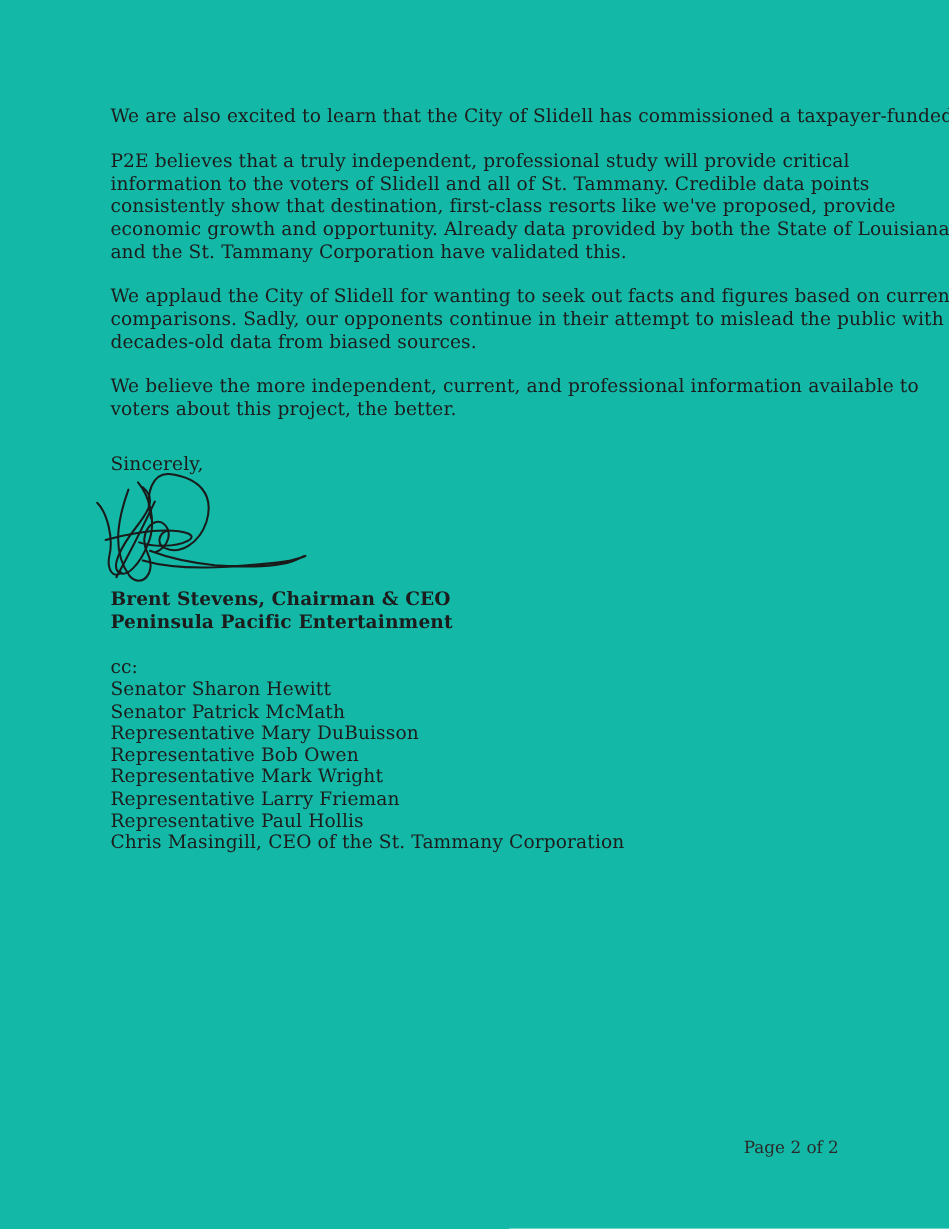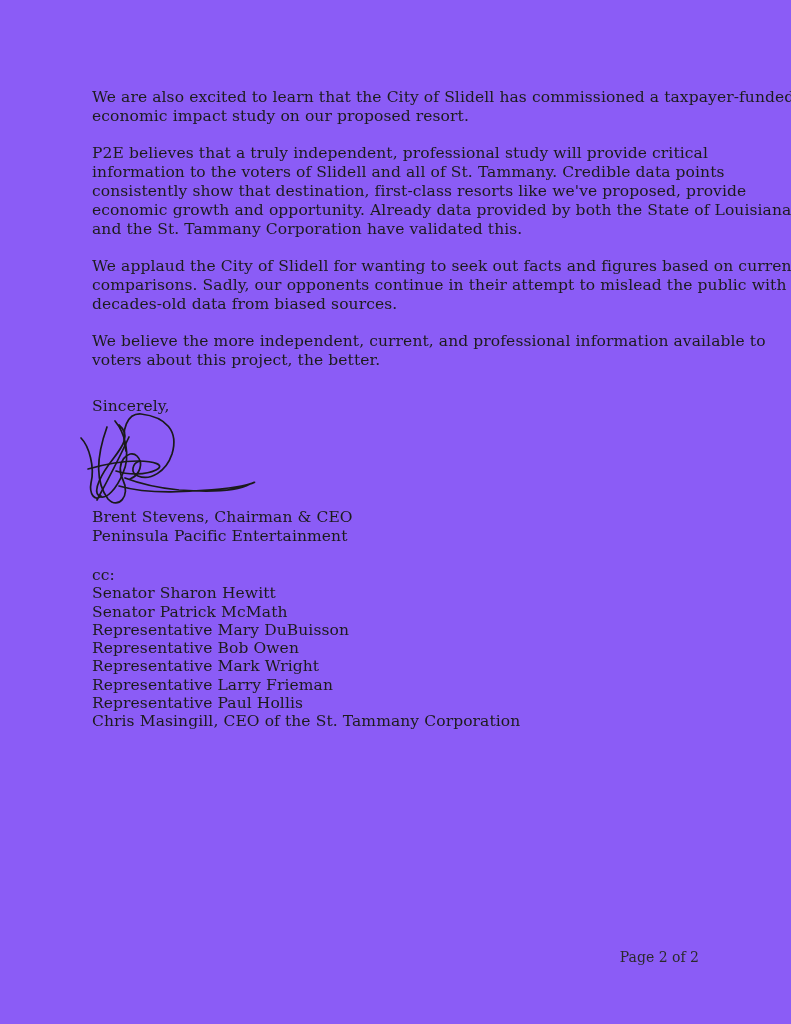--- a/index.html
+++ b/index.html
@@ -4,21 +4,21 @@
 <style>
   html, body {
     margin: 0;
     padding: 0;
     background: #ffffff;
   }
   .page {
     position: relative;
     width: 791px;
     height: 1024px;
-    background: #8b5cf6;
+    background: #14b8a6;
     overflow: hidden;
     font-family: "DejaVu Serif", "Liberation Serif", serif;
     color: #1c1c1c;
   }
   .content {
     position: absolute;
     left: 92px;
     top: 88px;
     width: 612px;
   }
@@ -36,20 +36,21 @@
     margin-top: 27px;
   }
   .signature-svg {
     display: block;
     margin: -7px 0 0 -14px;
     width: 196px;
     height: 95px;
   }
   .names {
     margin-top: 4px;
+    font-weight: bold;
   }
   .cc-block {
     margin-top: 20px;
   }
   .cc-block .line {
     line-height: 18.3px;
   }
   .footer {
     position: absolute;
     top: 950px;
@@ -60,21 +61,20 @@
   }
 </style>
 </head>
 <body>
 
 <div class="page">
   <div class="content">
 
     <div class="para">
       <div class="line">We are also excited to learn that the City of Slidell has commissioned a taxpayer-funded</div>
-      <div class="line">economic impact study on our proposed resort.</div>
     </div>
 
     <div class="para">
       <div class="line">P2E believes that a truly independent, professional study will provide critical</div>
       <div class="line">information to the voters of Slidell and all of St. Tammany. Credible data points</div>
       <div class="line">consistently show that destination, first-class resorts like we've proposed, provide</div>
       <div class="line">economic growth and opportunity. Already data provided by both the State of Louisiana</div>
       <div class="line">and the St. Tammany Corporation have validated this.</div>
     </div>
 

